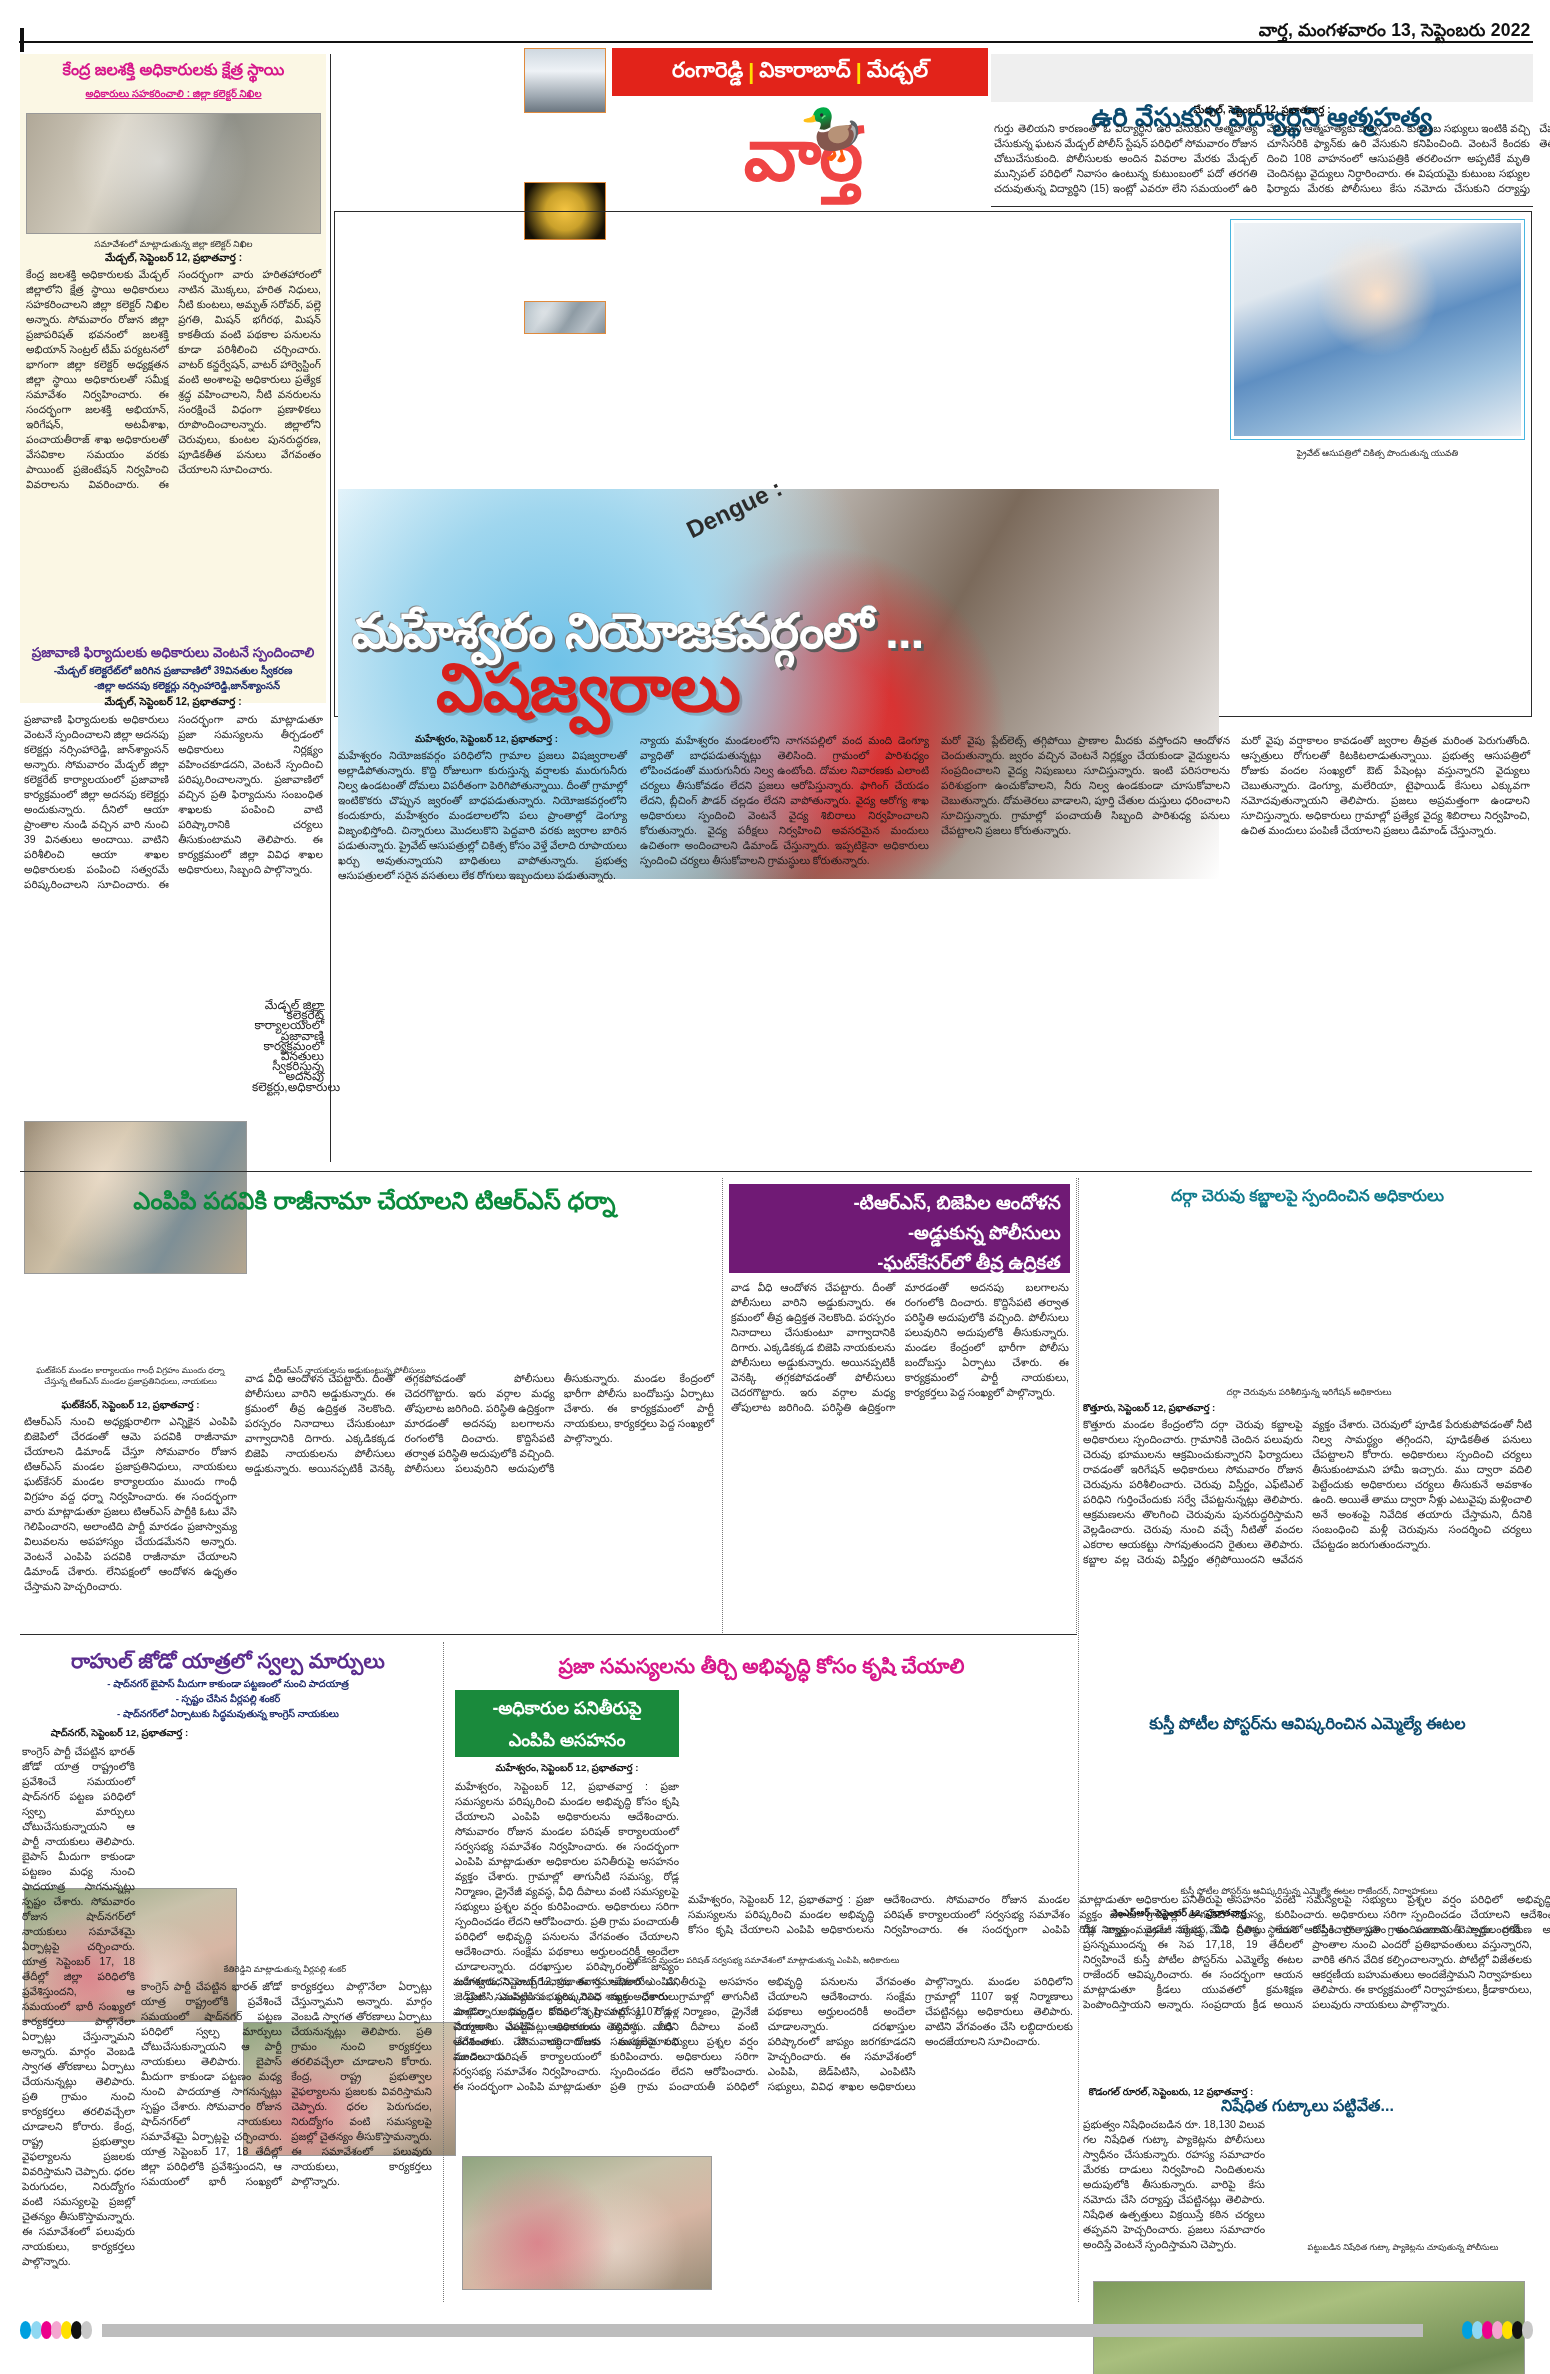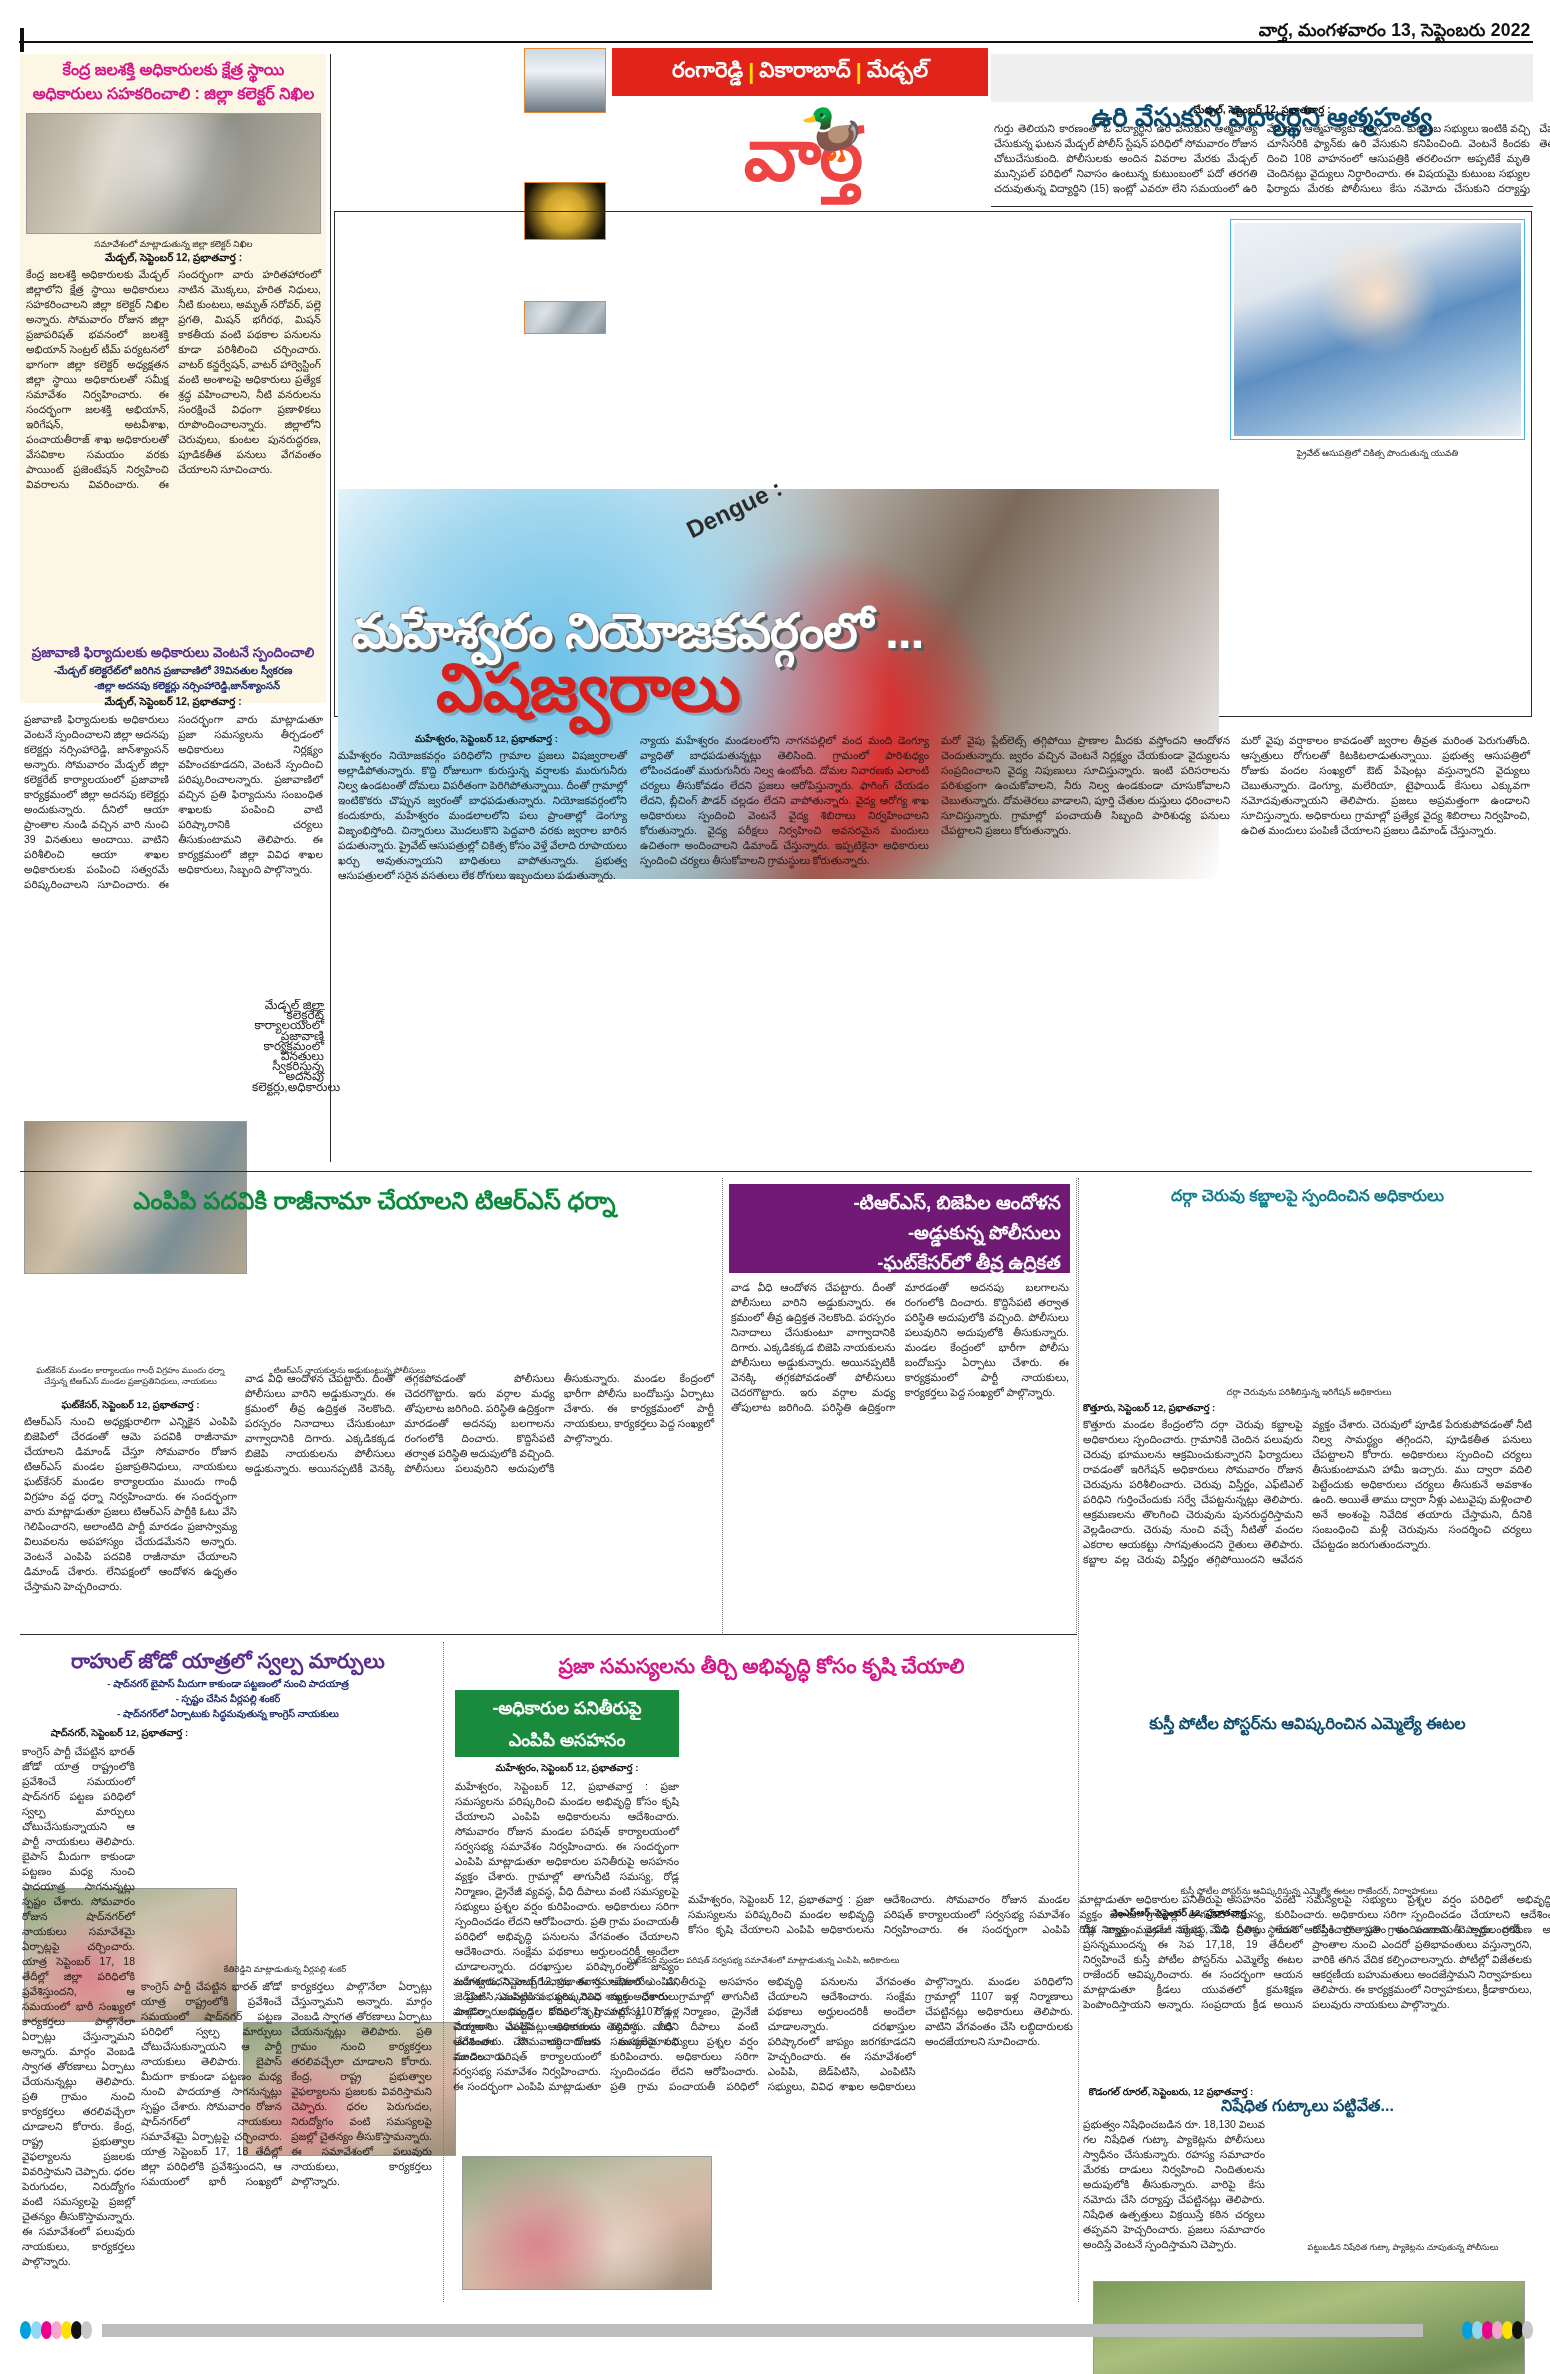--- a/index.html
+++ b/index.html
@@ -106,21 +106,21 @@
       <span class="sep">|</span>
       <span>మేడ్చల్</span>
     </div>
     <div class="abs mast-logo tel ctr">వార్త</div>
     <div class="dove">🦆</div>
   </div>
 
   <div class="abs tintbox" style="top:54px;left:20.4px;width:306px;height:649px;"></div>
 
   <div class="abs tel h-pink ctr" style="top:58px;left:24px;width:299px;font-size:16px;line-height:23px;">కేంద్ర జలశక్తి అధికారులకు క్షేత్ర స్థాయి</div>
-  <div class="abs tel h-pink ctr" style="top:82px;left:24px;width:299px;font-size:16px;line-height:23px;">అధికారులు సహకరించాలి : జిల్లా కలెక్టర్ నిఖిల</div>
+  <div class="abs tel h-pink ctr" style="top:82px;left:24px;width:299px;font-size:10px;line-height:23px;text-decoration:underline;">అధికారులు సహకరించాలి : జిల్లా కలెక్టర్ నిఖిల</div>
 
   <div class="abs photo p-meet" style="top:113px;left:26px;width:295px;height:121px;border:0.9px solid #999;"></div>
   <div class="abs tel cap" style="top:236px;left:26px;width:295px;">సమావేశంలో మాట్లాడుతున్న జిల్లా కలెక్టర్ నిఖిల</div>
 
   <div class="abs tel ctr" style="top:252px;left:26px;width:295px;font-size:10.2px;font-weight:bold;color:#111;">మేడ్చల్, సెప్టెంబర్ 12, ప్రభాతవార్త :</div>
 
   <div class="abs tel body-txt colwrap" style="top:267px;left:26px;width:295px;height:366px;column-count:2;">కేంద్ర జలశక్తి అధికారులకు మేడ్చల్ జిల్లాలోని క్షేత్ర స్థాయి అధికారులు సహకరించాలని జిల్లా కలెక్టర్ నిఖిల అన్నారు. సోమవారం రోజున జిల్లా ప్రజాపరిషత్ భవనంలో జలశక్తి అభియాన్ సెంట్రల్ టీమ్ పర్యటనలో భాగంగా జిల్లా కలెక్టర్ అధ్యక్షతన జిల్లా స్థాయి అధికారులతో సమీక్ష సమావేశం నిర్వహించారు. ఈ సందర్భంగా జలశక్తి అభియాన్, ఇరిగేషన్, అటవీశాఖ, పంచాయతీరాజ్ శాఖ అధికారులతో వేసవికాల సమయం వరకు పాయింట్ ప్రజెంటేషన్ నిర్వహించి వివరాలను వివరించారు. ఈ సందర్భంగా వారు హరితహారంలో నాటిన మొక్కలు, హరిత నిధులు, నీటి కుంటలు, అమృత్ సరోవర్, పల్లె ప్రగతి, మిషన్ భగీరథ, మిషన్ కాకతీయ వంటి పథకాల పనులను కూడా పరిశీలించి చర్చించారు. వాటర్ కన్జర్వేషన్, వాటర్ హార్వెస్టింగ్ వంటి అంశాలపై అధికారులు ప్రత్యేక శ్రద్ధ వహించాలని, నీటి వనరులను సంరక్షించే విధంగా ప్రణాళికలు రూపొందించాలన్నారు. జిల్లాలోని చెరువులు, కుంటల పునరుద్ధరణ, పూడికతీత పనులు వేగవంతం చేయాలని సూచించారు.</div>
 
   <div class="abs tel h-purple ctr" style="top:644px;left:22px;width:302px;font-size:13.4px;line-height:18.6px;">ప్రజావాణి ఫిర్యాదులకు అధికారులు వెంటనే స్పందించాలి</div>
   <div class="abs tel sub-dark ctr" style="top:664px;left:22px;width:302px;font-size:10.2px;line-height:14px;">-మేడ్చల్ కలెక్టరేట్‌లో జరిగిన ప్రజావాణిలో 39వినతుల స్వీకరణ</div>

